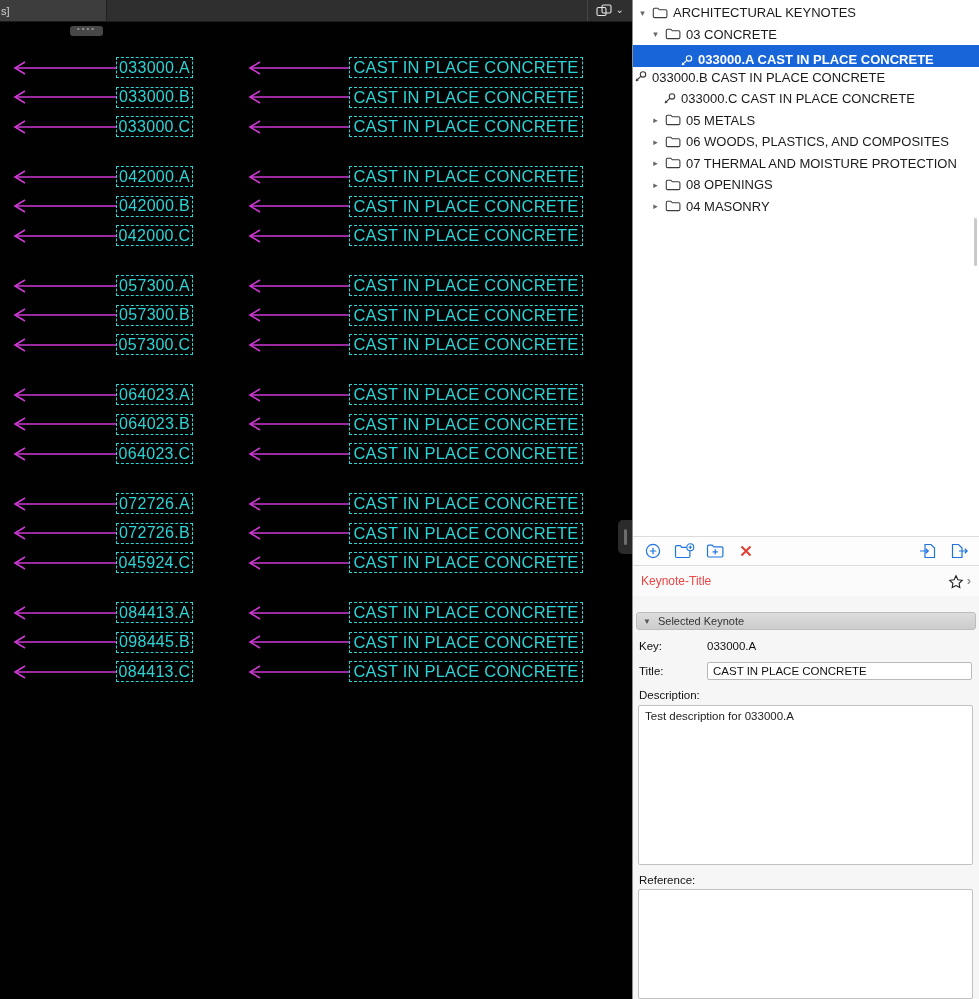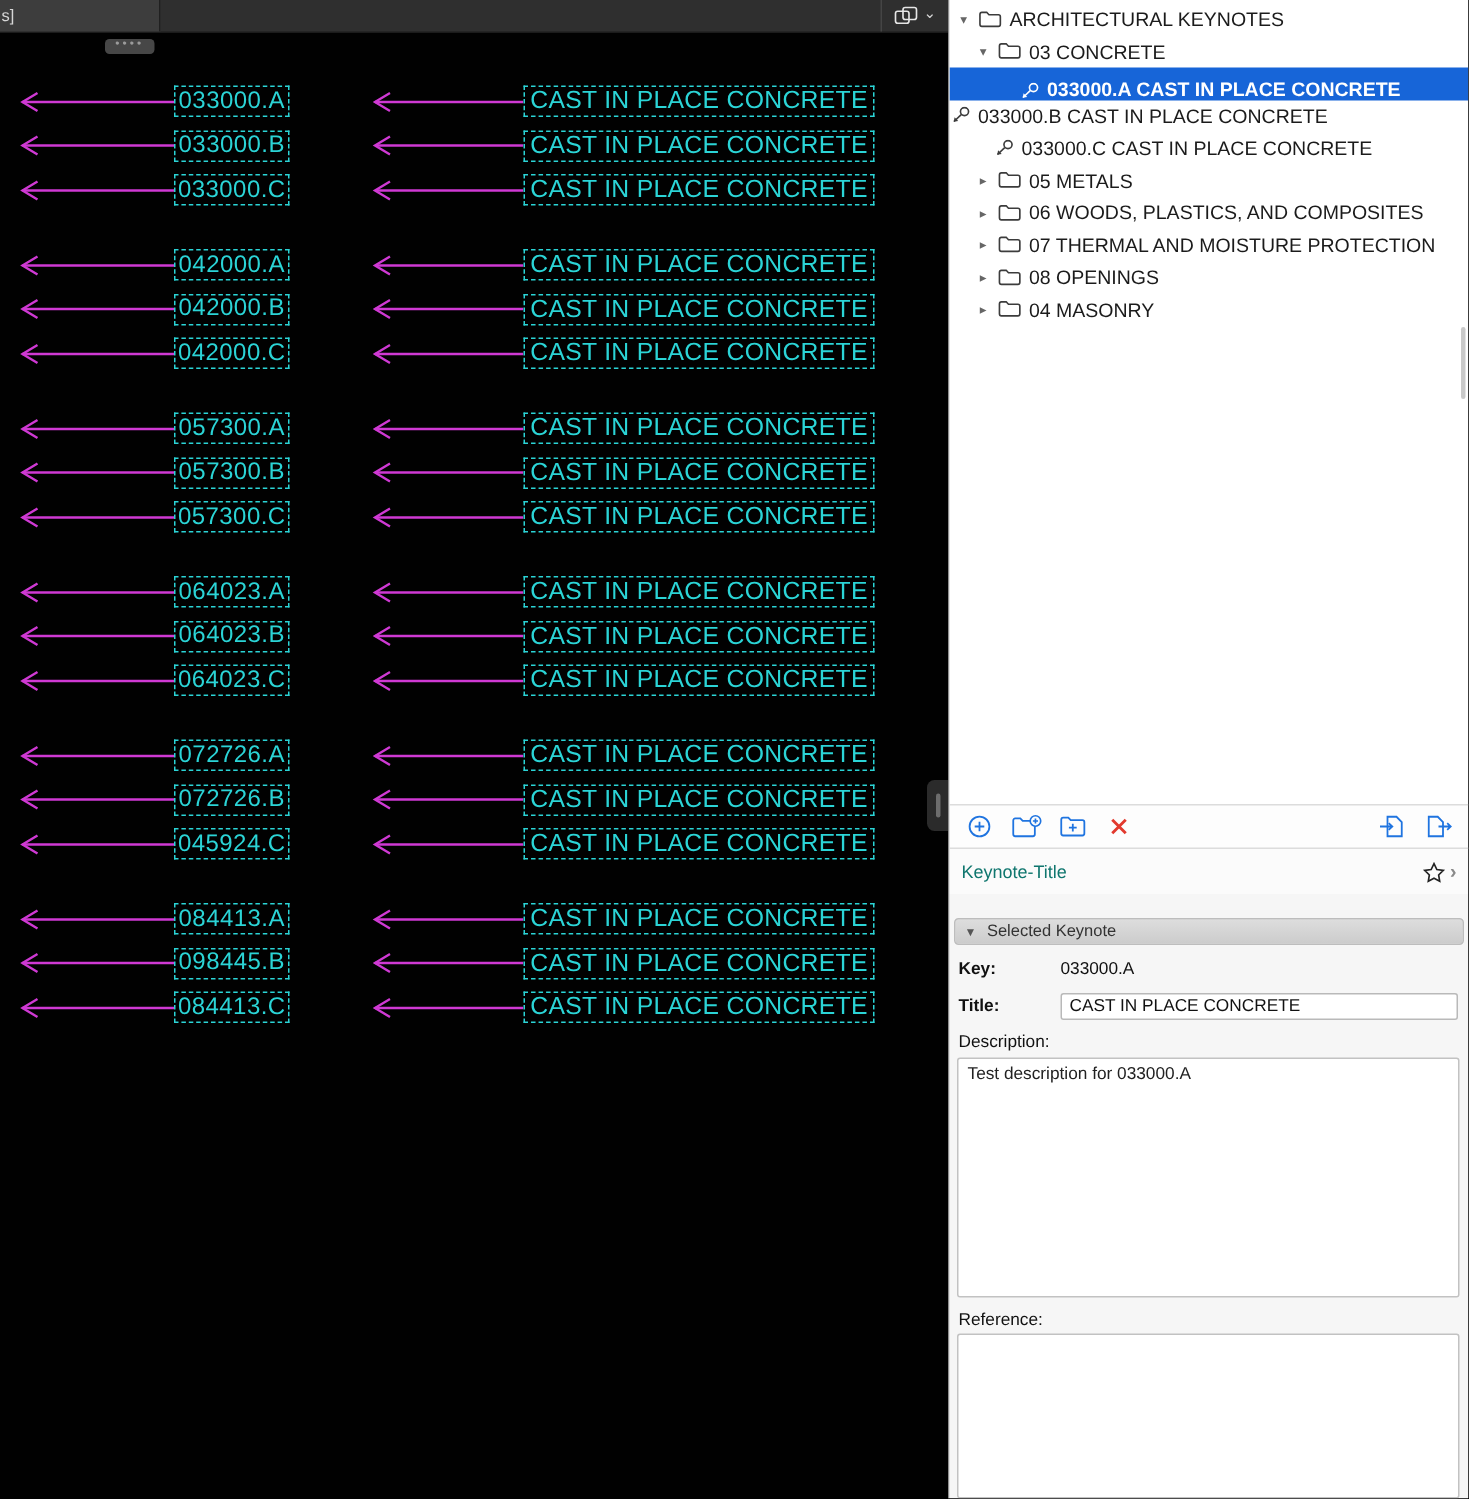--- a/index.html
+++ b/index.html
@@ -57,37 +57,37 @@
   .tree-item.selected .ticon{color:#fff;}
   .tree-scrollbar{position:absolute;right:2px;top:218px;width:3px;height:48px;background:#c9c9c9;border-radius:2px;}
 
   .panel-toolbar{height:30px;border-top:1px solid #dcdcdc;border-bottom:1px solid #dcdcdc;
                  background:#fdfdfd;display:flex;align-items:center;padding:0 9px;gap:9px;}
   .tb-btn{width:22px;height:22px;display:flex;align-items:center;justify-content:center;cursor:pointer;color:var(--accent-blue,#1f74e0);}
   .tb-btn svg{display:block;}
   .tb-right{margin-left:auto;display:flex;gap:9px;}
 
   .kt-row{height:30px;display:flex;align-items:center;padding:0 8px;background:#fbfbfb;}
-  .kt-label{font-size:12px;color:#0f766e;}
+  .kt-label{font-size:12px;color:#ef4444;}
   .kt-right{margin-left:auto;display:flex;align-items:center;gap:3px;}
   .kt-chev{color:#8a8a8a;font-size:13px;font-weight:700;line-height:12px;}
 
   .place-label{margin:0 7px;height:21px;border:1px solid #c8c8c8;border-radius:5px;background:#fff;
                display:flex;align-items:center;justify-content:center;gap:5px;font-size:11.5px;color:#111;
                font-family:"Liberation Sans",sans-serif;cursor:pointer;box-shadow:0 .5px 1px rgba(0,0,0,.08);}
   .place-label svg{color:#222;}
 
   .lower{background:#f6f6f6;flex:1;display:flex;flex-direction:column;min-height:0;padding:0 0 0 0;}
   .section-header{margin:16px 3px 0 3px;height:18px;background:linear-gradient(#dddddd,#cccccc);
                   border:1px solid #bdbdbd;border-radius:3px;display:flex;align-items:center;padding:0 6px;gap:7px;}
   .section-header .tri{color:#555;font-size:8px;}
   .section-header .sh-label{font-size:11px;color:#333;}
 
   .field-row{display:flex;align-items:center;margin:10px 7px 0 6px;}
-  .field-row .flabel{width:68px;flex:0 0 auto;color:#111;font-weight:bold;}
+  .field-row .flabel{width:68px;flex:0 0 auto;color:#111;}
   .field-row .fvalue{color:#111;}
   .field-row input{flex:1;height:18px;border:1px solid #b9b9b9;border-radius:2px;padding:1px 5px;
                    font-size:11.5px;font-family:"Liberation Sans",sans-serif;color:#111;background:#fff;outline:none;}
   .block-label{margin:9px 7px 0 6px;color:#111;}
   textarea{resize:none;border:1px solid #c2c2c2;border-radius:2px;background:#fff;outline:none;
            font-size:11.5px;font-family:"Liberation Sans",sans-serif;color:#222;padding:4px 6px;}
   .desc{margin:4px 6px 0 5px;height:160px;}
   .ref{margin:3px 6px 0 5px;flex:1;min-height:0;}
 </style>
 </head>

